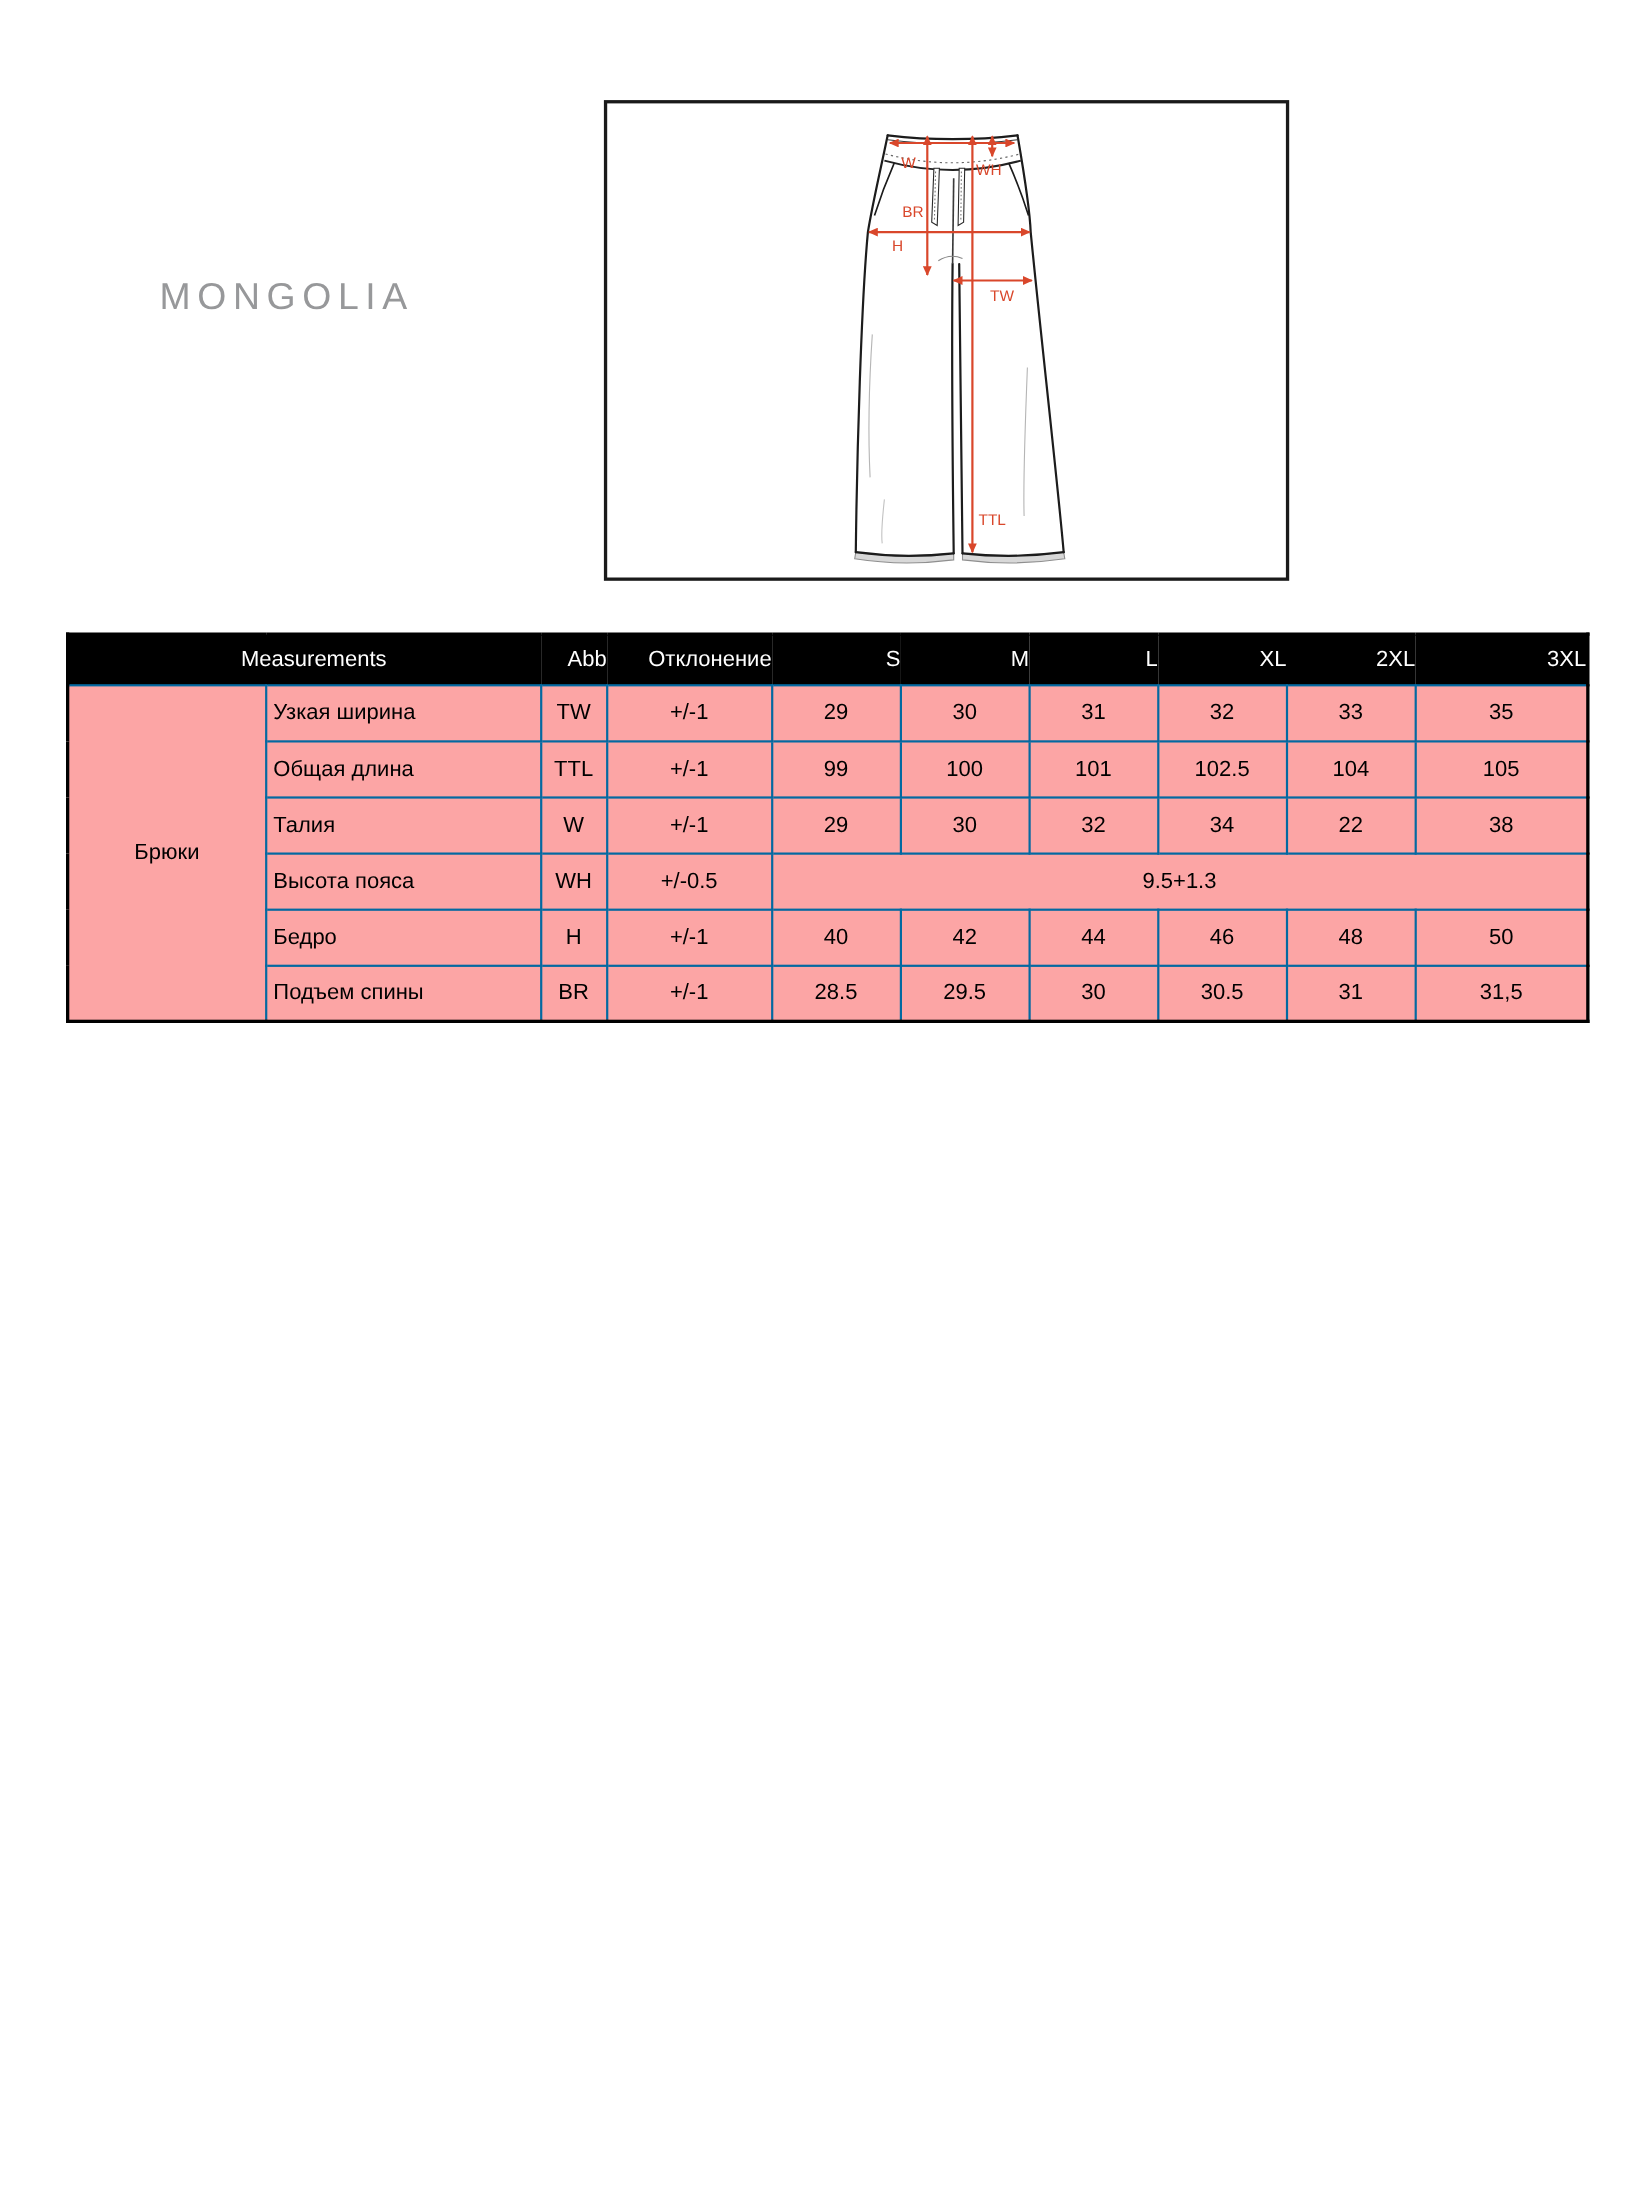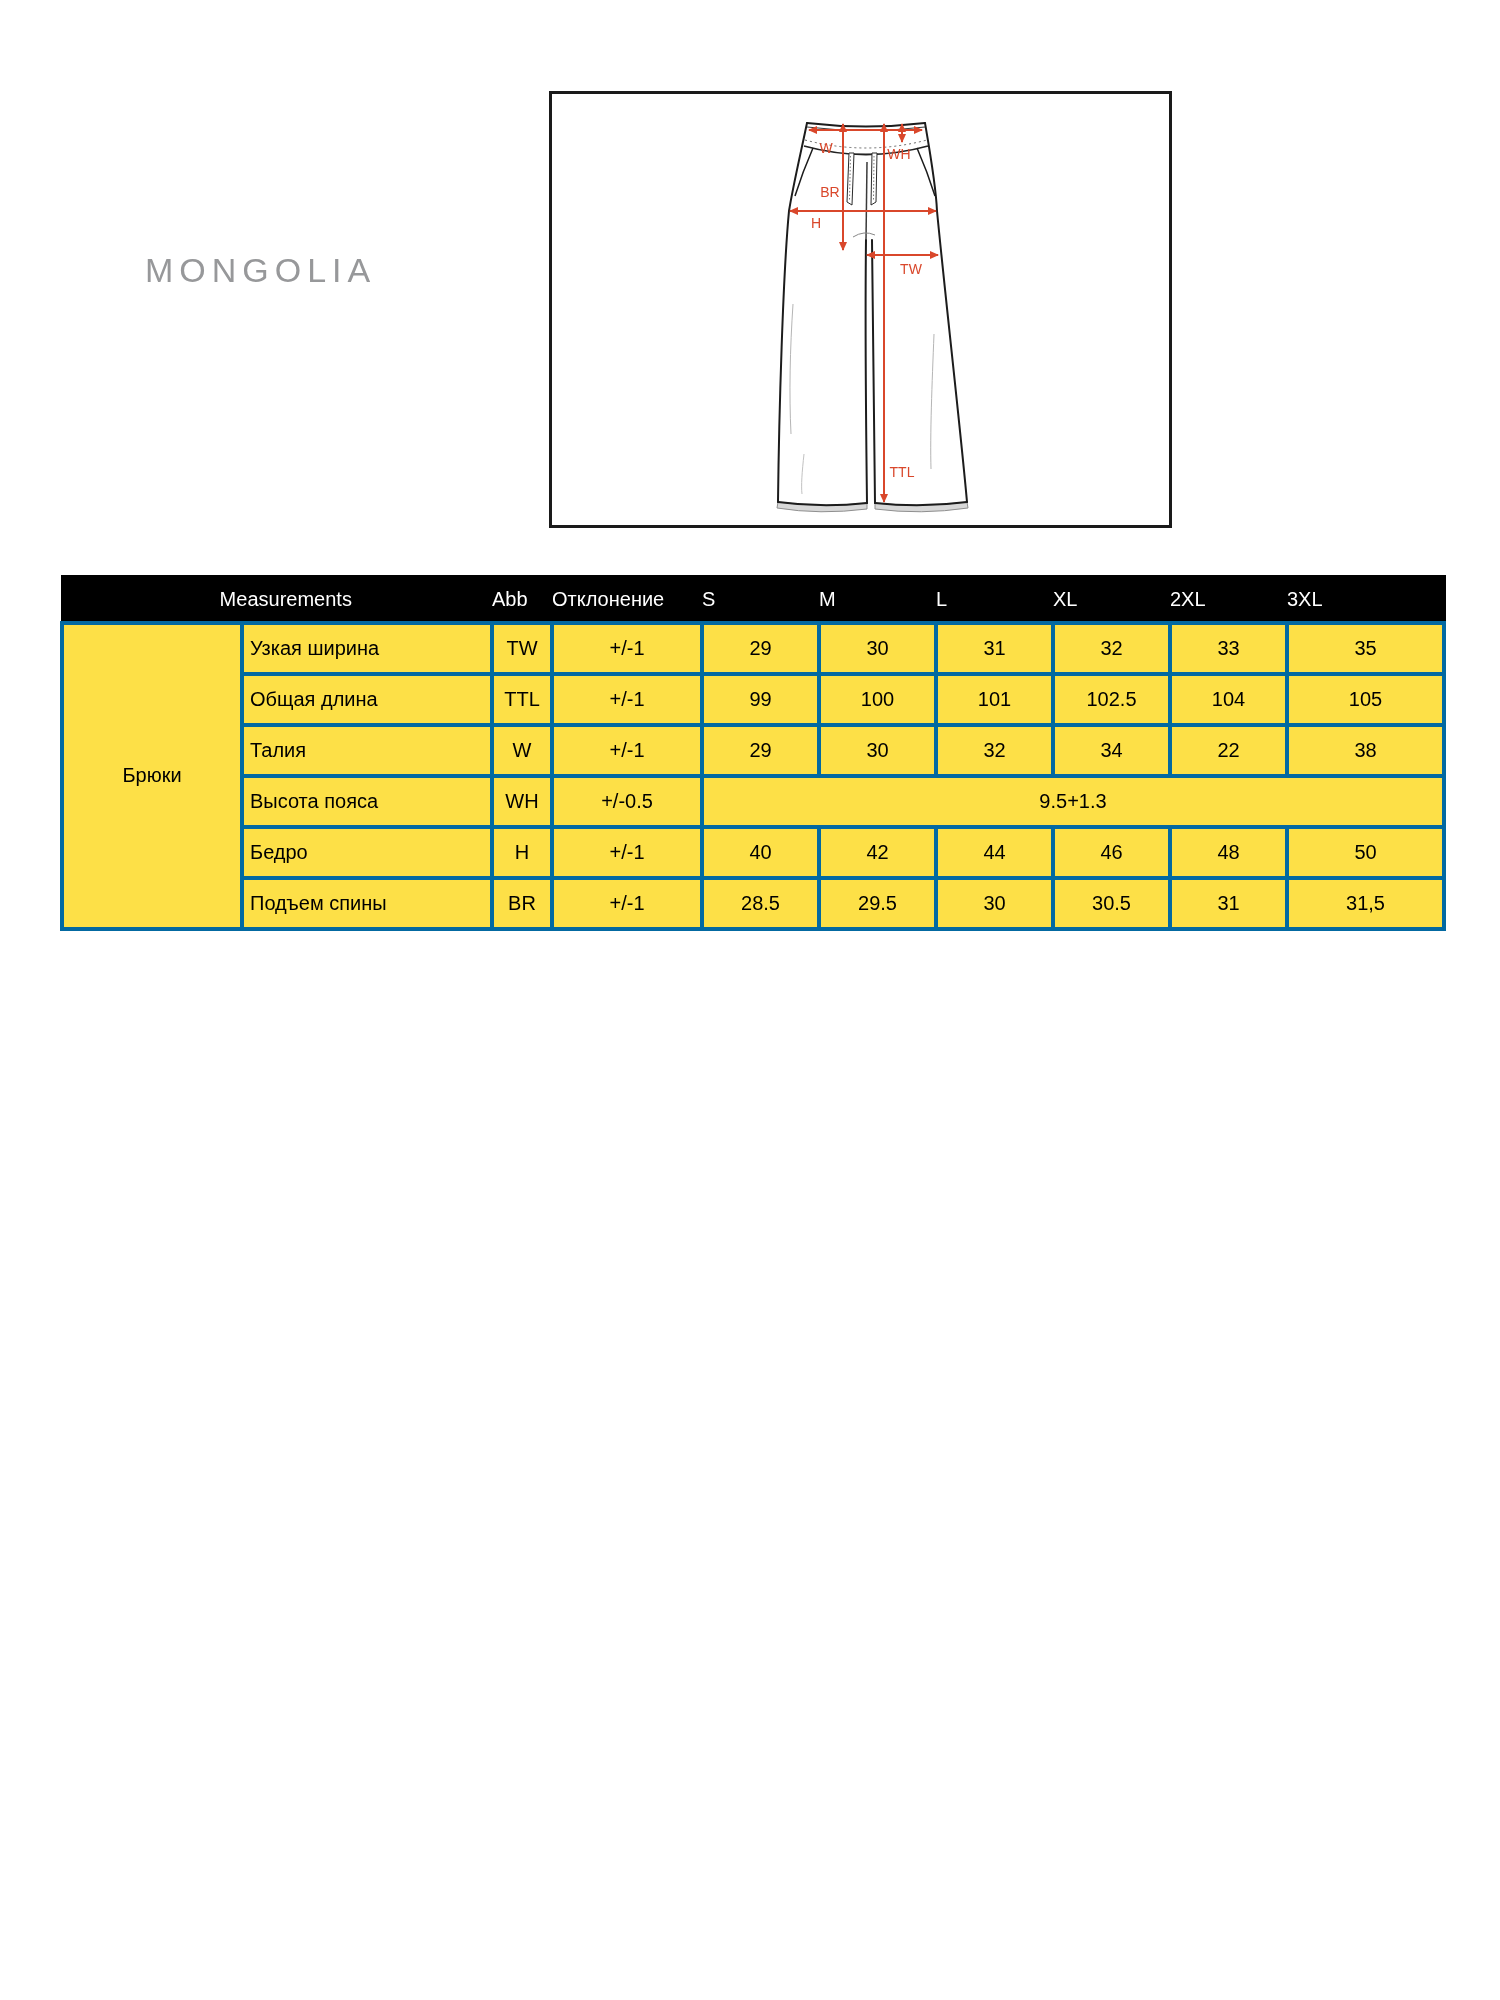--- a/index.html
+++ b/index.html
@@ -38,28 +38,28 @@
   table.size-table {
     position:absolute; left:60px; top:575px;
     width:1382px;
     border-collapse:collapse; table-layout:fixed;
     font-size:20px; color:#000;
     border:3px solid #000;
   }
   .size-table thead tr { height:46px; }
   .size-table thead th {
     background:#000; color:#fff; font-weight:400;
-    text-align:left; vertical-align:middle;
+    text-align:right; vertical-align:middle;
   }
   .size-table thead th.first { text-align:center; padding-left:16px; }
   .size-table tbody tr { height:51px; }
   .size-table tbody td {
-    border:4px solid #0369a1;
+    border:2px solid #0369a1;
     text-align:center; vertical-align:middle;
-    background:#fde047;
+    background:#fca5a5;
   }
   .size-table tbody td.rowlabel {
     text-align:left; padding-left:6px;
   }
   .size-table tbody td.group {
     text-align:center;
   }
 </style>
 </head>
 <body>

